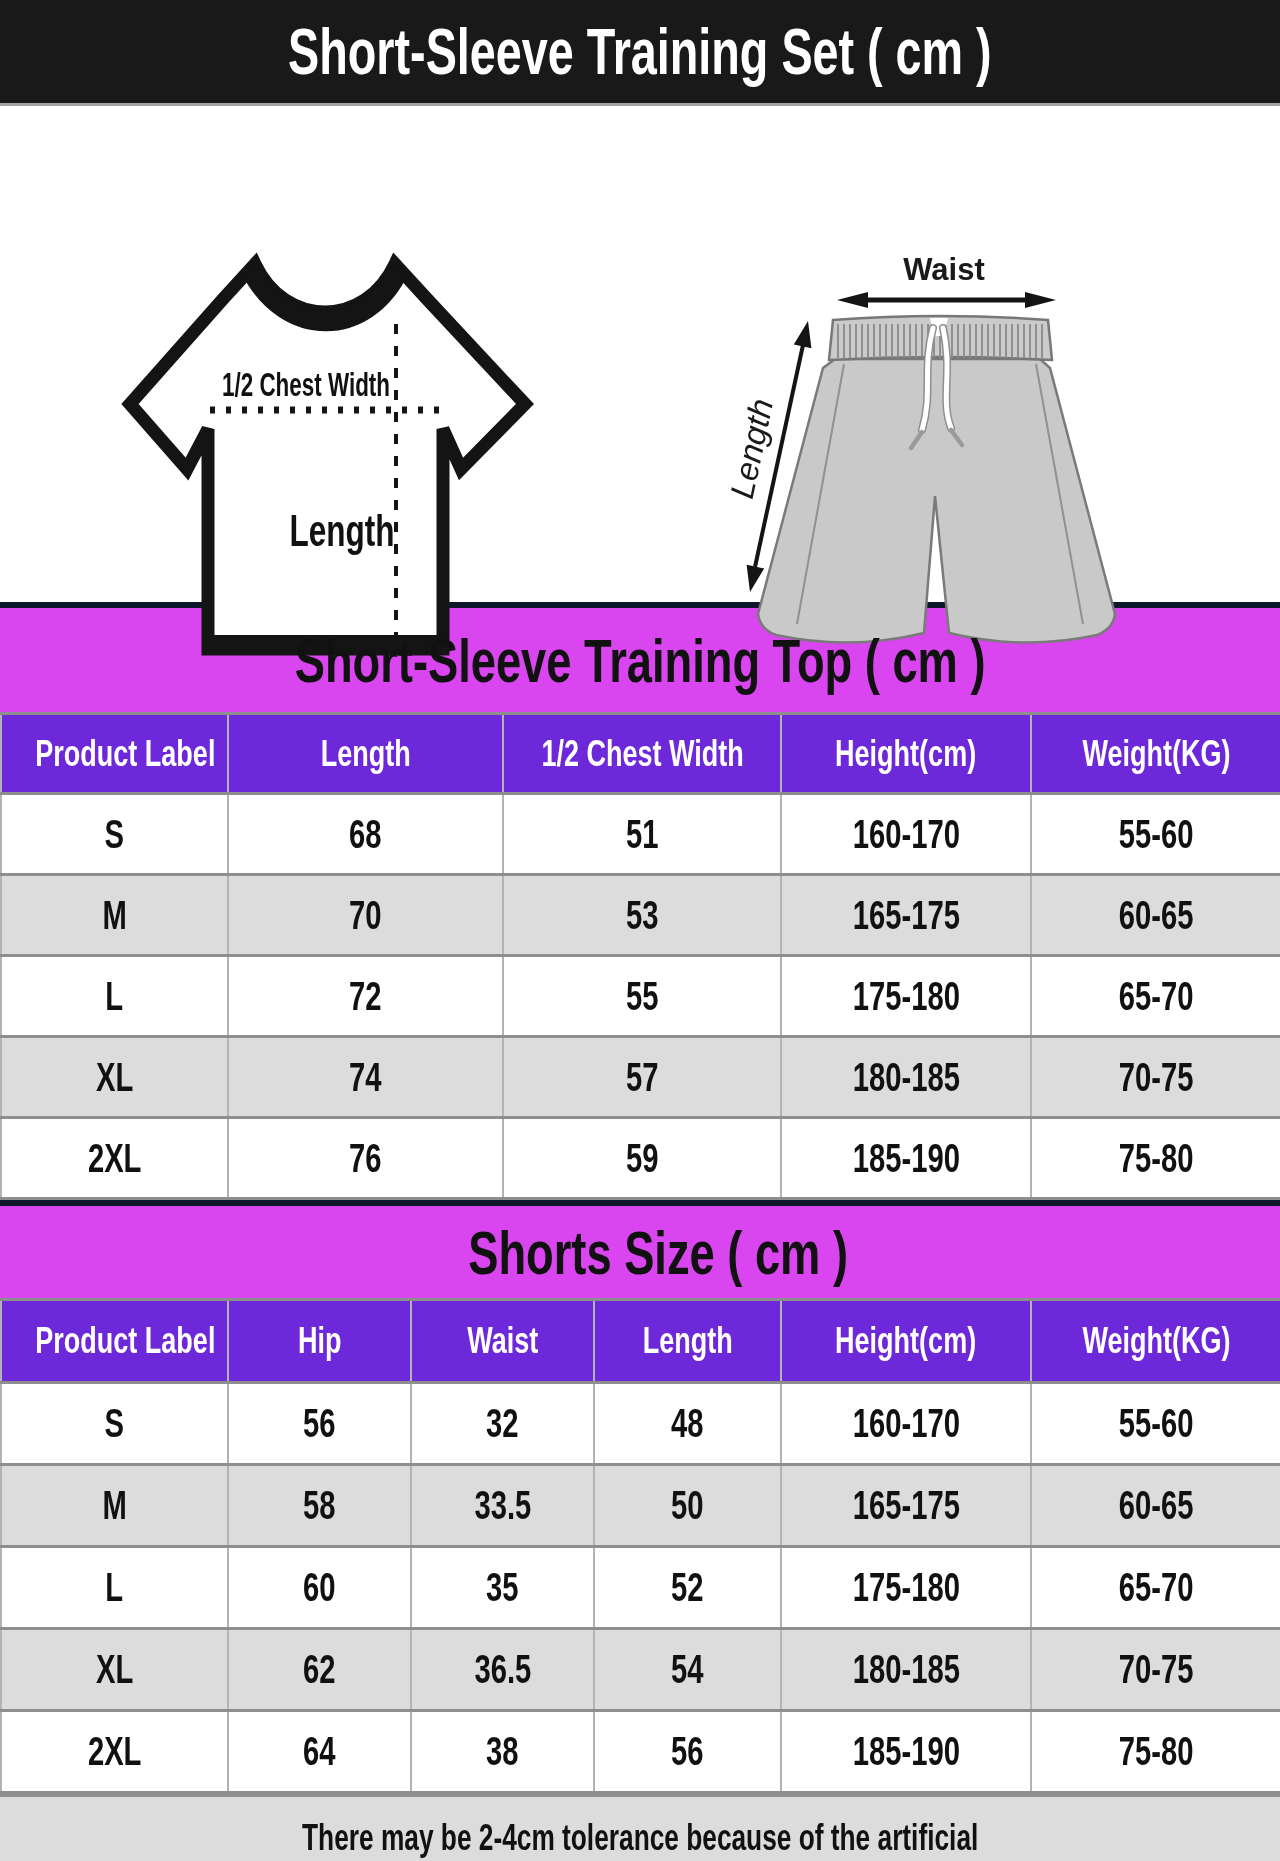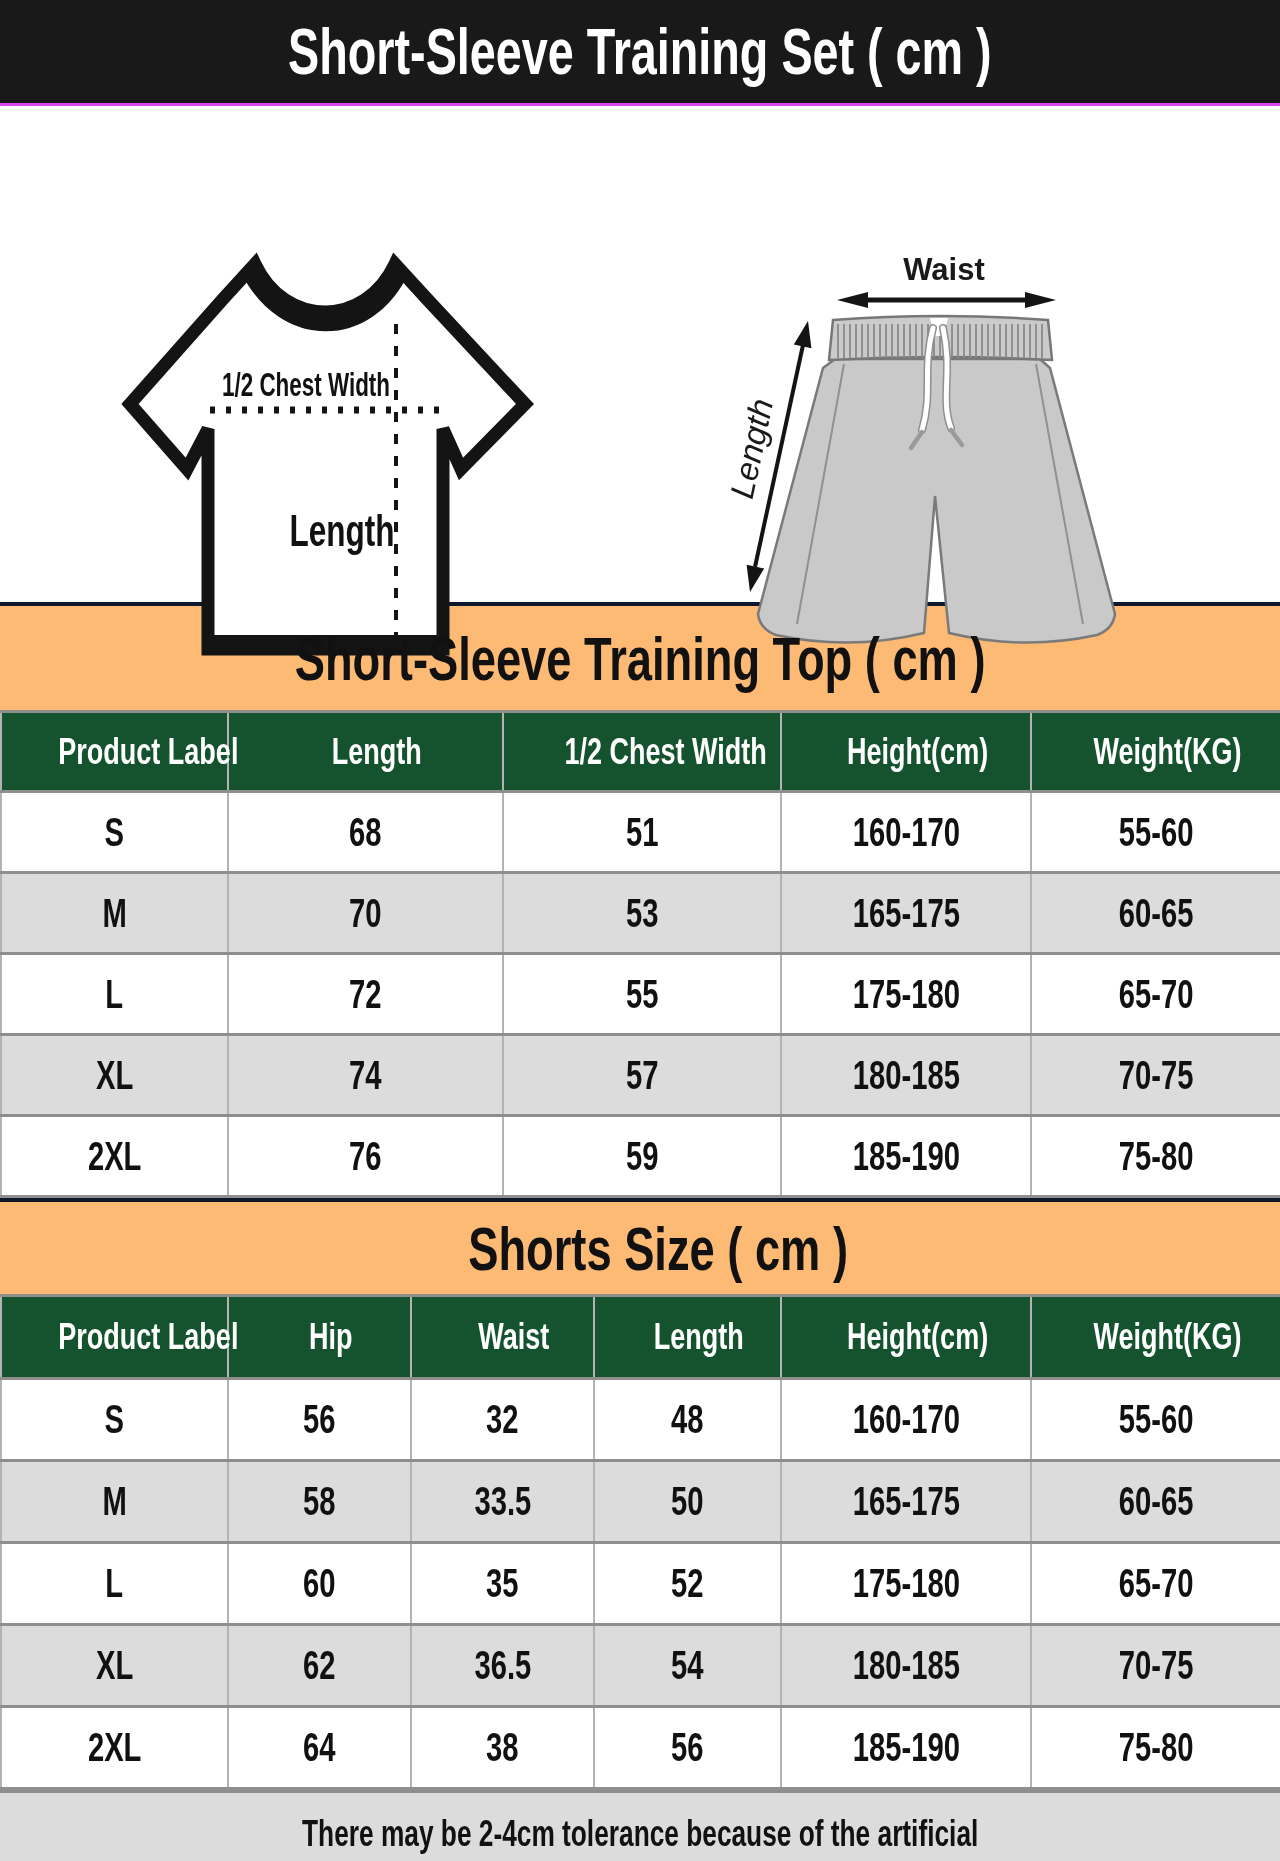--- a/index.html
+++ b/index.html
@@ -5,44 +5,44 @@
   html,body{margin:0;padding:0;background:#ffffff;}
   .page{
     width:1280px;height:1861px;box-sizing:border-box;overflow:hidden;
     font-family:"Liberation Sans","DejaVu Sans",sans-serif;
     display:flex;flex-direction:column;position:relative;
     box-shadow:inset 0 0 0 2px #bdbdbd;background:#ffffff;
   }
   .cond{display:inline-block;transform:scaleX(.73);transform-origin:center;white-space:nowrap;}
   
   .title-bar{
-    height:103px;flex:none;background:#191919;border-bottom:3px solid #d946ef;
+    height:103px;flex:none;background:#191919;border-bottom:3px solid #a3a3a3;
     display:flex;align-items:center;justify-content:center;
   }
   .title-bar .t{color:#ffffff;font-weight:700;font-size:64px;}
   
   .diagrams{height:496px;flex:none;position:relative;background:#ffffff;}
   .tshirt-svg{position:absolute;left:105px;top:138px;}
   .shorts-svg{position:absolute;left:640px;top:128px;}
   
   .band{
-    flex:none;background:#fdba74;display:flex;align-items:center;justify-content:center;
-    border-top:4px solid #0f172a;
+    flex:none;background:#d946ef;display:flex;align-items:center;justify-content:center;
+    border-top:6px solid #0f172a;
   }
   .band .t{color:#111111;font-weight:700;font-size:62px;}
   .band1{height:104px;}
   .band2{height:92px;padding-left:36px;}
   
   table{border-collapse:collapse;table-layout:fixed;width:1280px;flex:none;}
   td{
     text-align:center;vertical-align:middle;padding:0;
     border-left:2px solid #b3b3b3;border-right:2px solid #b3b3b3;
     border-top:3px solid #8e8e8e;border-bottom:3px solid #8e8e8e;
   }
-  tr.hdr td{background:#14532d;padding-left:23px;}
+  tr.hdr td{background:#6d28d9;}
   tr.hdr .t{color:#ffffff;font-weight:700;font-size:37px;}
   tr.data .t{color:#111111;font-weight:700;font-size:40px;}
   tr.data{background:#ffffff;}
   tr.data.alt{background:#dcdcdc;}
   .t1 tr.hdr{height:80px}.t1 tr.data{height:81px}
   .t2 tr.hdr{height:83px}.t2 tr.data{height:82px}
   
   .footer{
     height:81px;flex:none;background:#dcdcdc;border-top:3px solid #8e8e8e;border-bottom:3px solid #8e8e8e;
     display:flex;align-items:center;justify-content:center;

